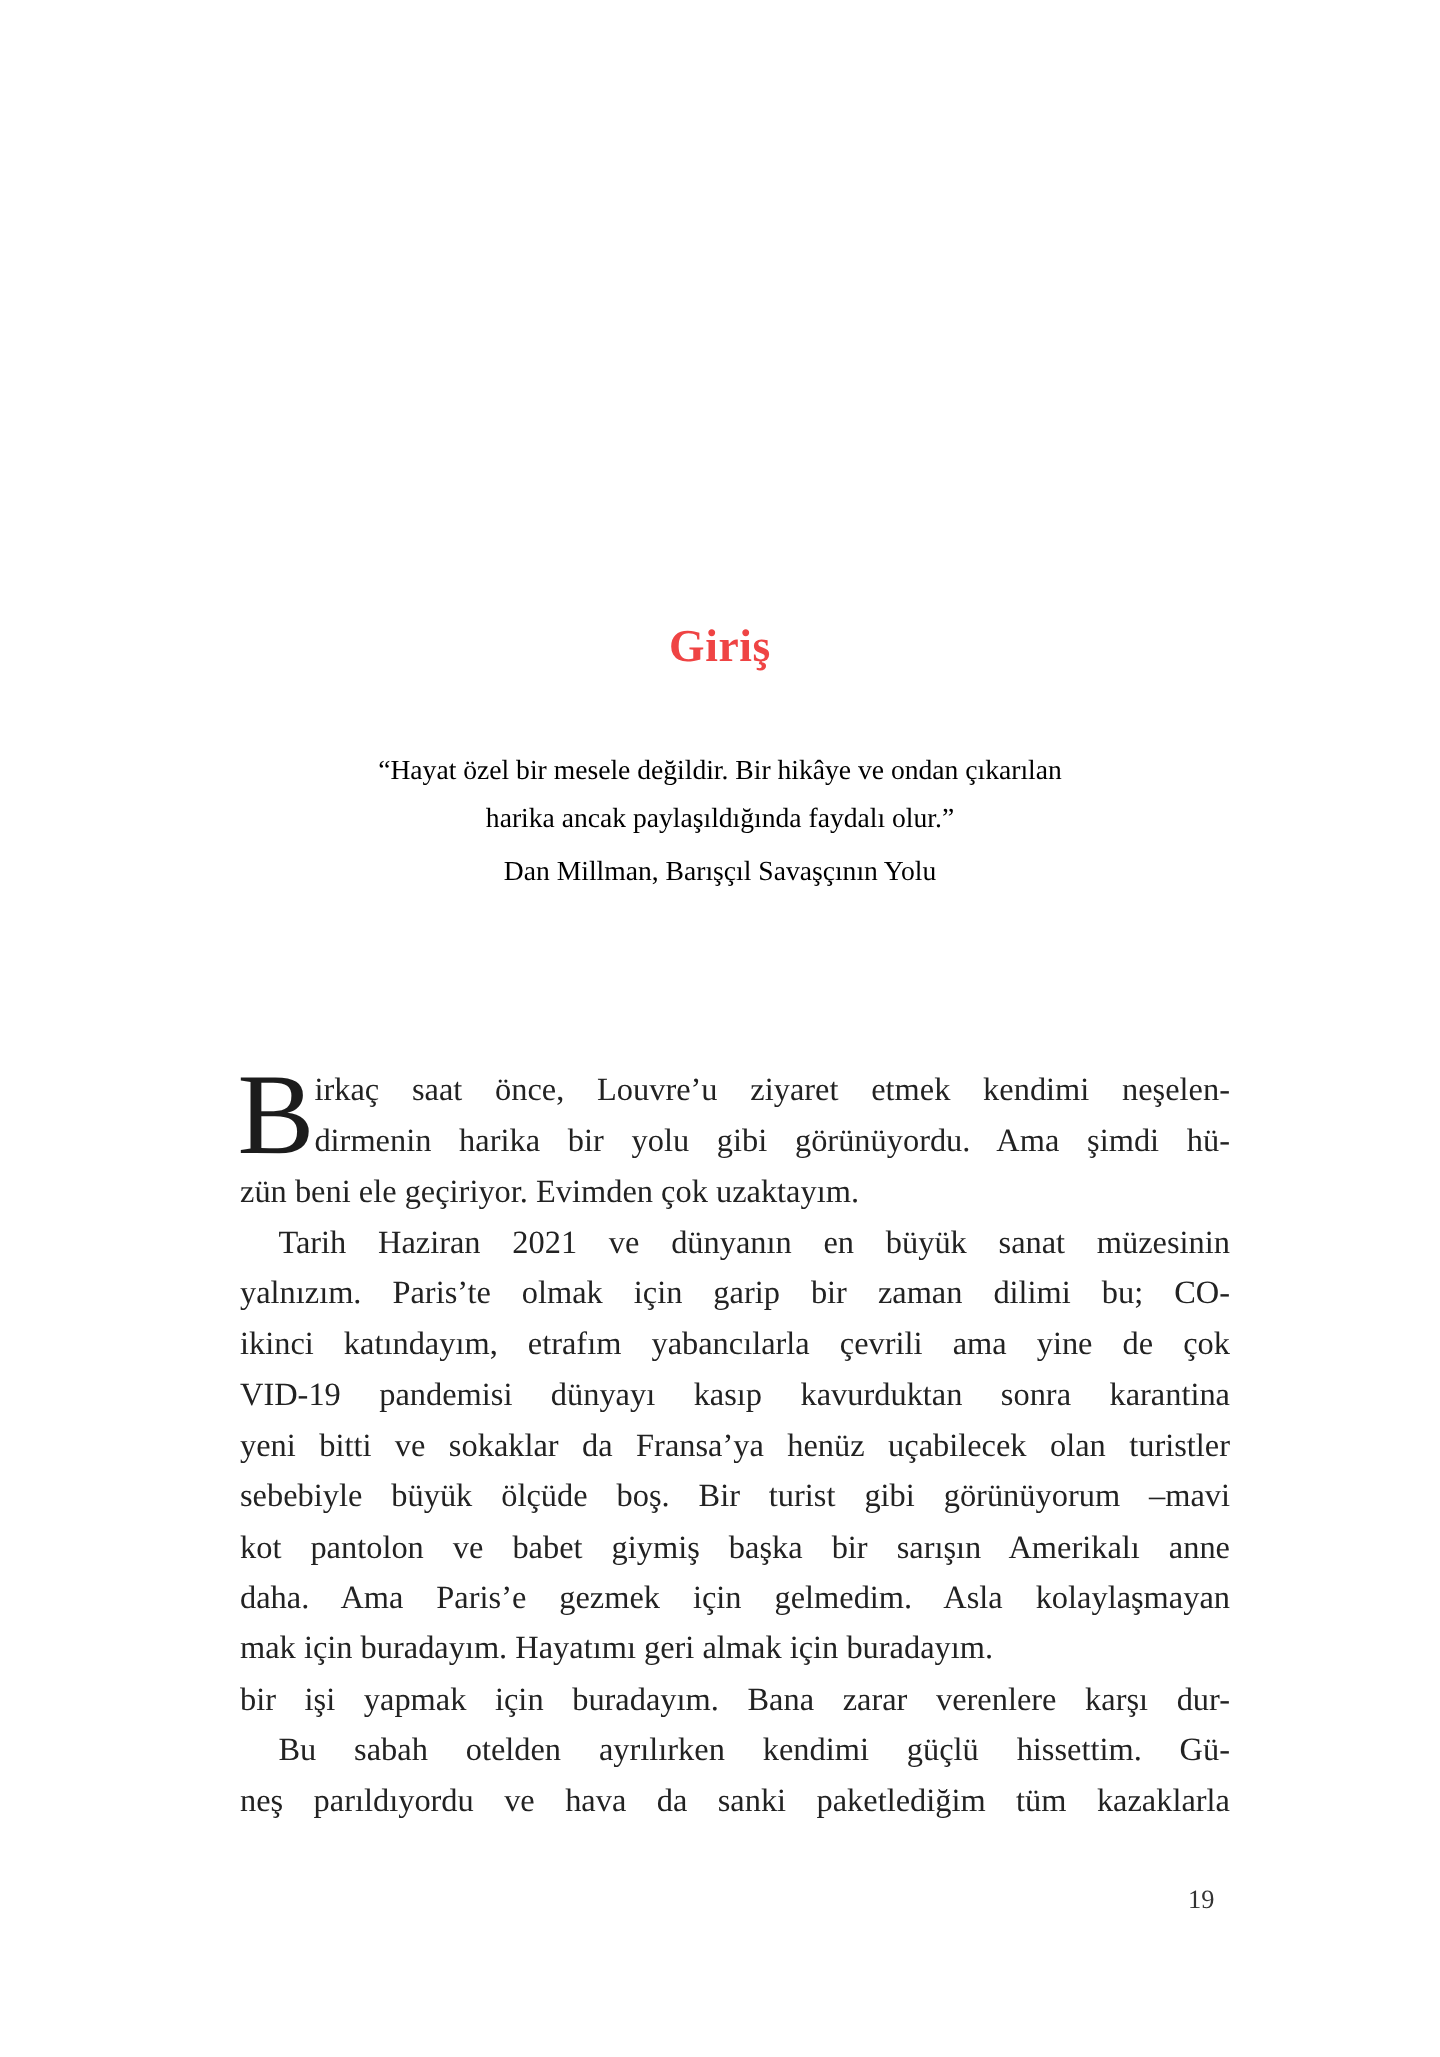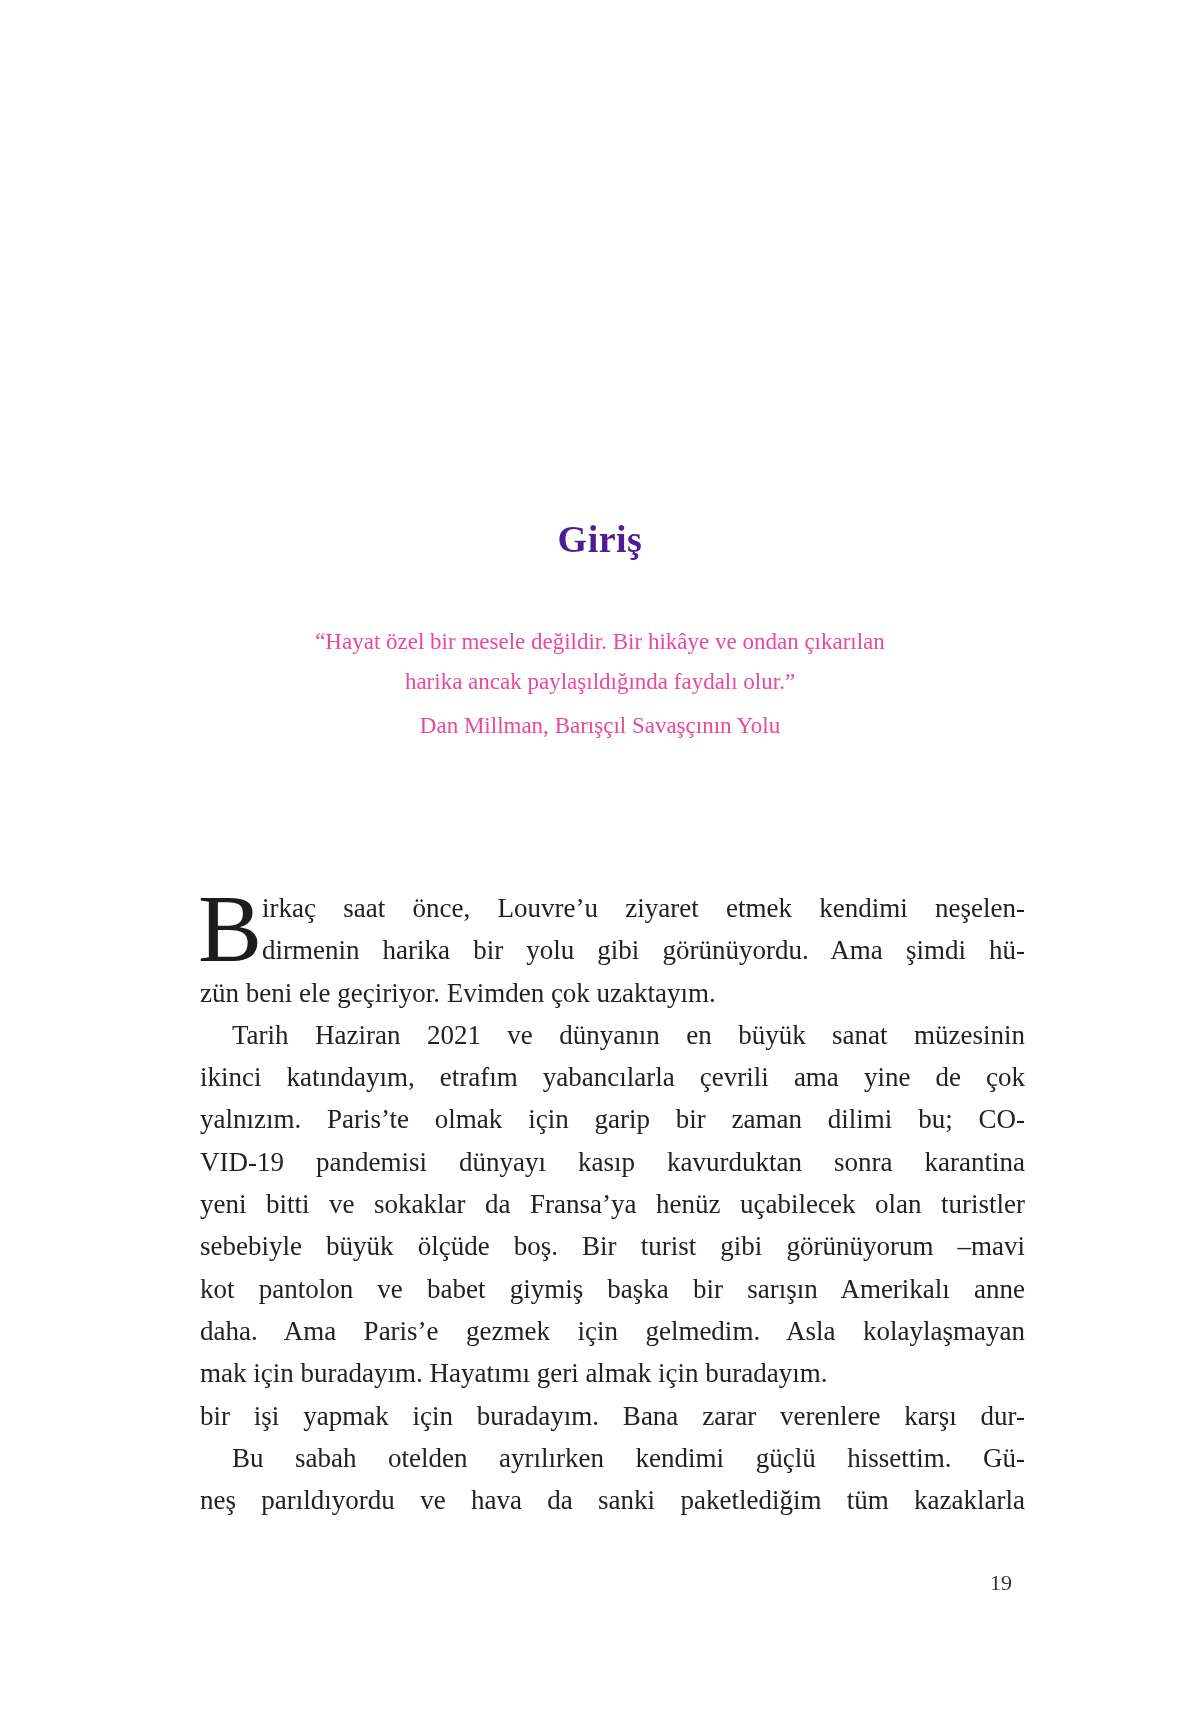--- a/index.html
+++ b/index.html
@@ -23,32 +23,32 @@
     background: #ffffff;
   }
   .chapter-title {
     position: absolute;
     left: 0;
     width: 1200px;
     top: 492px;
     text-align: center;
     font-size: 38px;
     font-weight: bold;
-    color: #4c1d95;
+    color: #ef4444;
     letter-spacing: 0.5px;
   }
   .epigraph {
     position: absolute;
     left: 200px;
     width: 800px;
     top: 622px;
     text-align: center;
     font-size: 23px;
     line-height: 40px;
-    color: #ec4899;
+    color: #000000;
   }
   .epigraph .quote-line { display: block; }
   .epigraph .attribution {
     display: block;
     margin-top: 4px;
   }
   .epigraph .work-title { }
 
   .body-text {
     position: absolute;
@@ -111,22 +111,22 @@
 
     <div class="paragraph">
       <span class="drop-cap">B</span>
       <span class="line drop-cap-line">irkaç saat önce, Louvre’u ziyaret etmek kendimi neşelen-</span>
       <span class="line drop-cap-line">dirmenin harika bir yolu gibi görünüyordu. Ama şimdi hü-</span>
       <span class="line final">zün beni ele geçiriyor. Evimden çok uzaktayım.</span>
     </div>
 
     <div class="paragraph">
       <span class="line indent">Tarih Haziran 2021 ve dünyanın en büyük sanat müzesinin</span>
+      <span class="line">yalnızım. Paris’te olmak için garip bir zaman dilimi bu; CO-</span>
       <span class="line">ikinci katındayım, etrafım yabancılarla çevrili ama yine de çok</span>
-      <span class="line">yalnızım. Paris’te olmak için garip bir zaman dilimi bu; CO-</span>
       <span class="line">VID-19 pandemisi dünyayı kasıp kavurduktan sonra karantina</span>
       <span class="line">yeni bitti ve sokaklar da Fransa’ya henüz uçabilecek olan turistler</span>
       <span class="line">sebebiyle büyük ölçüde boş. Bir turist gibi görünüyorum –mavi</span>
       <span class="line">kot pantolon ve babet giymiş başka bir sarışın Amerikalı anne</span>
       <span class="line">daha. Ama Paris’e gezmek için gelmedim. Asla kolaylaşmayan</span>
       <span class="line final">mak için buradayım. Hayatımı geri almak için buradayım.</span>
       <span class="line">bir işi yapmak için buradayım. Bana zarar verenlere karşı dur-</span>
     </div>
 
     <div class="paragraph">

